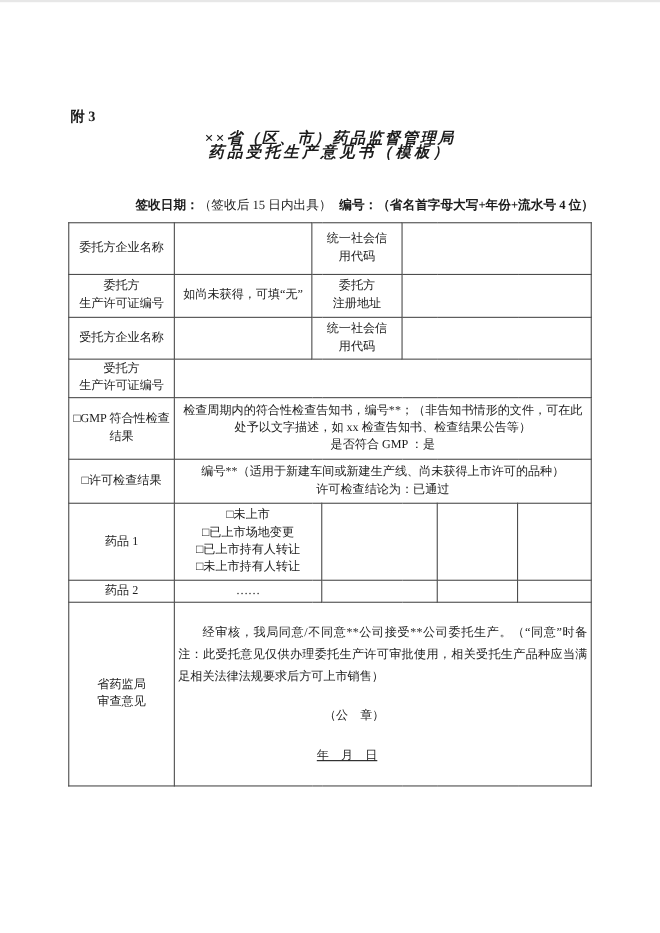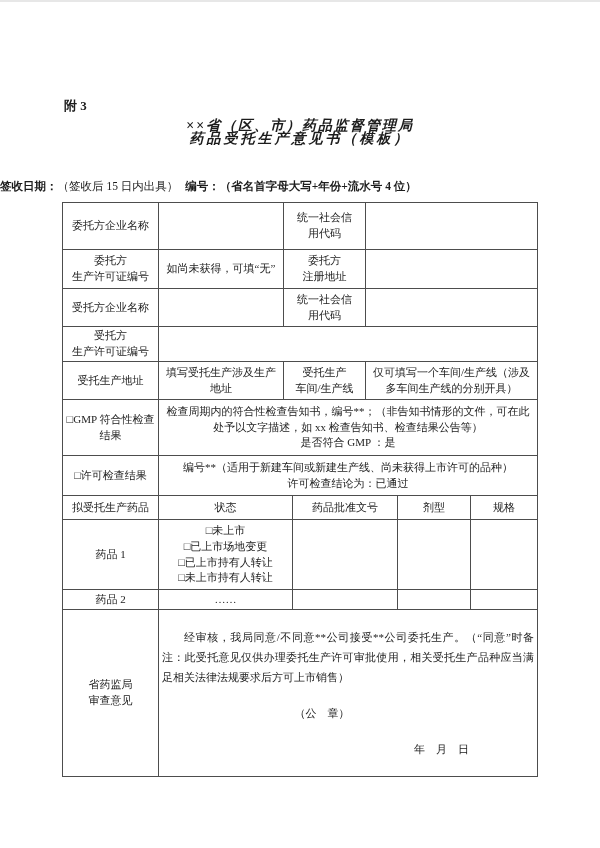--- a/index.html
+++ b/index.html
@@ -28,21 +28,21 @@
     font-weight: bold;
     font-style: italic;
     font-size: 14px;
     letter-spacing: 2px;
     font-family: "Liberation Serif", "DejaVu Serif", cursive, serif;
   }
   .doc-title.line1 { top: 117px; }
   .doc-title.line2 { top: 130px; letter-spacing: 3px; }
   .receipt-line {
     position: absolute; left: 0; top: 179px; width: 540px;
-    text-align: left;
+    text-align: right;
     font-size: 11.5px;
   }
   .receipt-line .bold { font-weight: bold; }
   .receipt-line .gap { margin-left: 7px; }
   table.form {
     position: absolute; left: 62px; top: 202px;
     width: 475px;
     border-collapse: collapse;
     table-layout: fixed;
   }
@@ -58,21 +58,21 @@
   }
   td.left { text-align: left; padding-left: 6px; padding-right: 5px; }
   td.opinion-cell { text-align: left; vertical-align: top; padding: 5px 6px 2px 7px; }
   .opinion-text {
     text-indent: 2em;
     line-height: 1.82;
     text-align: justify;
     white-space: pre-line;
   }
   .opinion-seal { text-align: center; padding-right: 52px; line-height: 1.82; }
-  .opinion-date { text-align: right; padding-right: 65px; line-height: 1.82; }
+  .opinion-date { padding-right: 65px; line-height: 1.82; text-decoration: underline; }
   tr.r1  { height: 47px; }
   tr.r2  { height: 39px; }
   tr.r3  { height: 38px; }
   tr.r4  { height: 35px; margin-left: 14px; }
   tr.r5  { height: 38px; }
   tr.r6  { height: 56px; }
   tr.r7  { height: 40px; }
   tr.r8  { height: 24px; }
   tr.r9  { height: 70px; }
   tr.r10 { height: 20px; }
@@ -128,47 +128,33 @@
 用代码</td>
         <td colspan="3"></td>
       </tr>
 
       <tr class="r4">
         <td>受托方
 生产许可证编号</td>
         <td colspan="6"></td>
       </tr>
 
-      <tr class="r5">
-        <td>受托生产地址</td>
-        <td>填写受托生产涉及生产地址</td>
-        <td colspan="2">受托生产
-车间/生产线</td>
-        <td colspan="3" class="left">仅可填写一个车间/生产线（涉及多车间生产线的分别开具）</td>
-      </tr>
 
       <tr class="r6">
         <td>□GMP 符合性检查结果</td>
         <td colspan="6" class="left">检查周期内的符合性检查告知书，编号**；（非告知书情形的文件，可在此处予以文字描述，如 xx 检查告知书、检查结果公告等）
 是否符合 GMP ：是</td>
       </tr>
 
       <tr class="r7">
         <td>□许可检查结果</td>
         <td colspan="6" class="left">编号**（适用于新建车间或新建生产线、尚未获得上市许可的品种）
 许可检查结论为：已通过</td>
       </tr>
 
-      <tr class="r8">
-        <td>拟受托生产药品</td>
-        <td colspan="2">状态</td>
-        <td colspan="2">药品批准文号</td>
-        <td>剂型</td>
-        <td>规格</td>
-      </tr>
 
       <tr class="r9">
         <td>药品 1</td>
         <td colspan="2" class="left">□未上市
 □已上市场地变更
 □已上市持有人转让
 □未上市持有人转让</td>
         <td colspan="2"></td>
         <td></td>
         <td></td>

